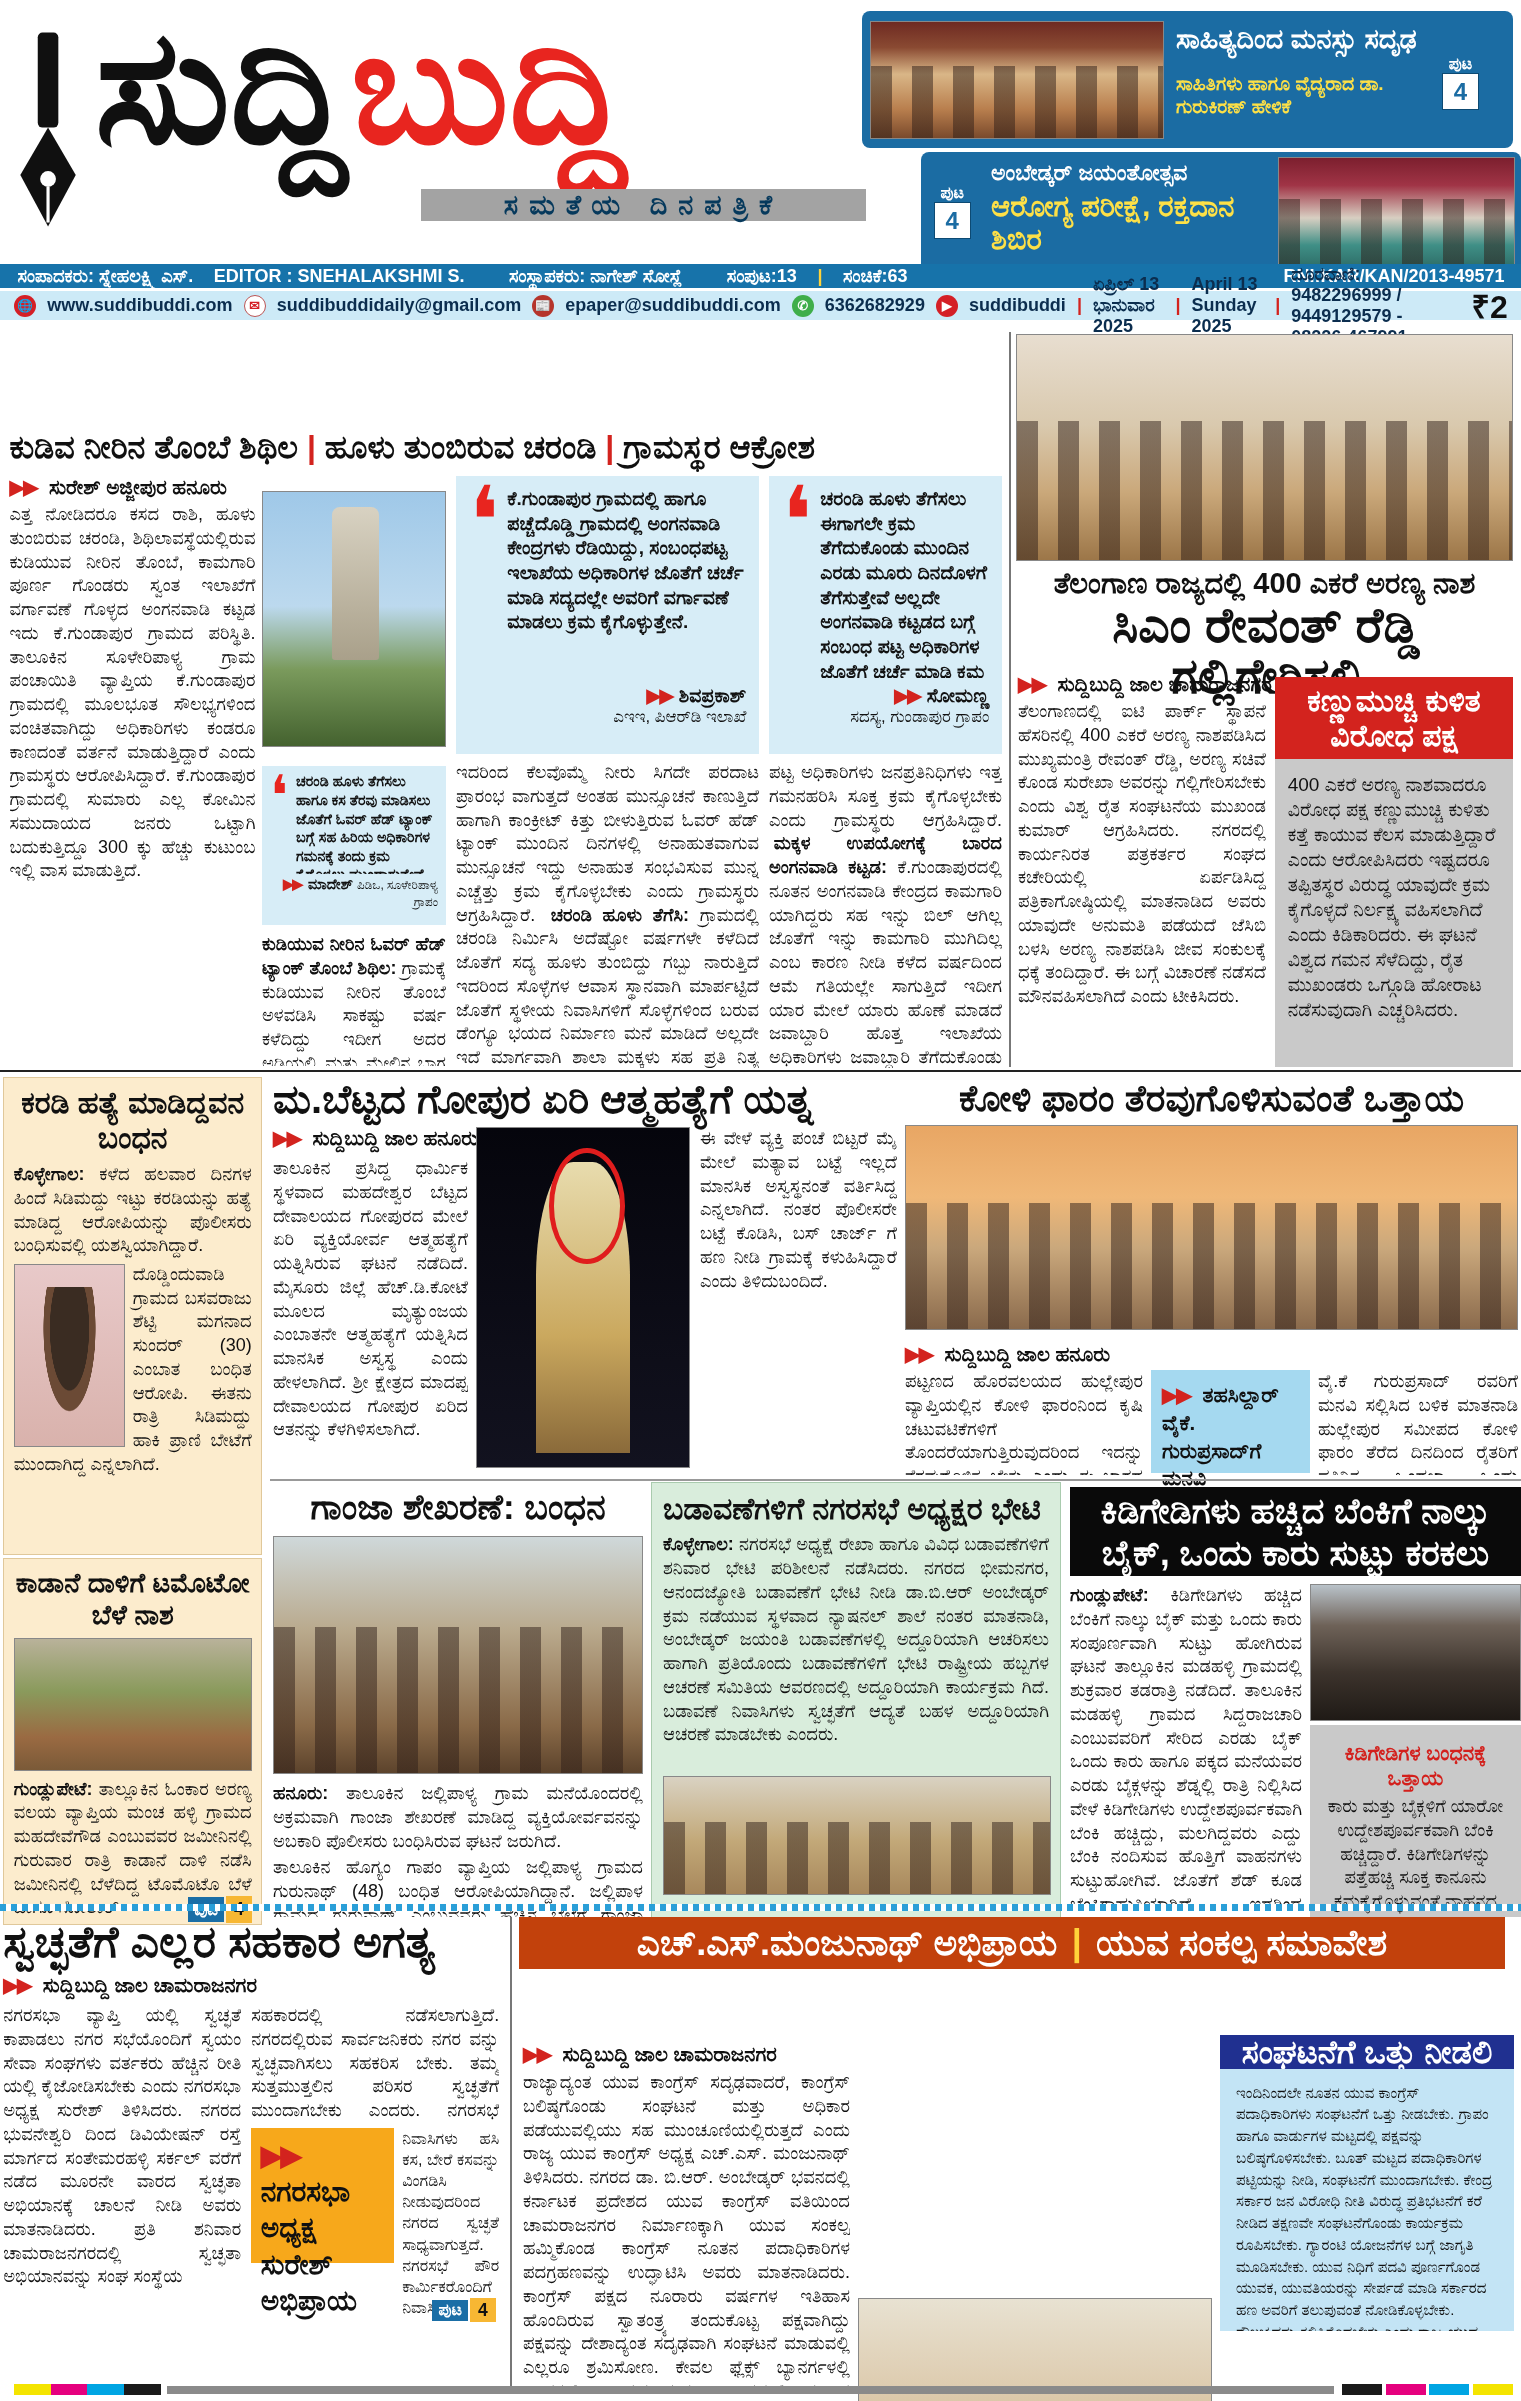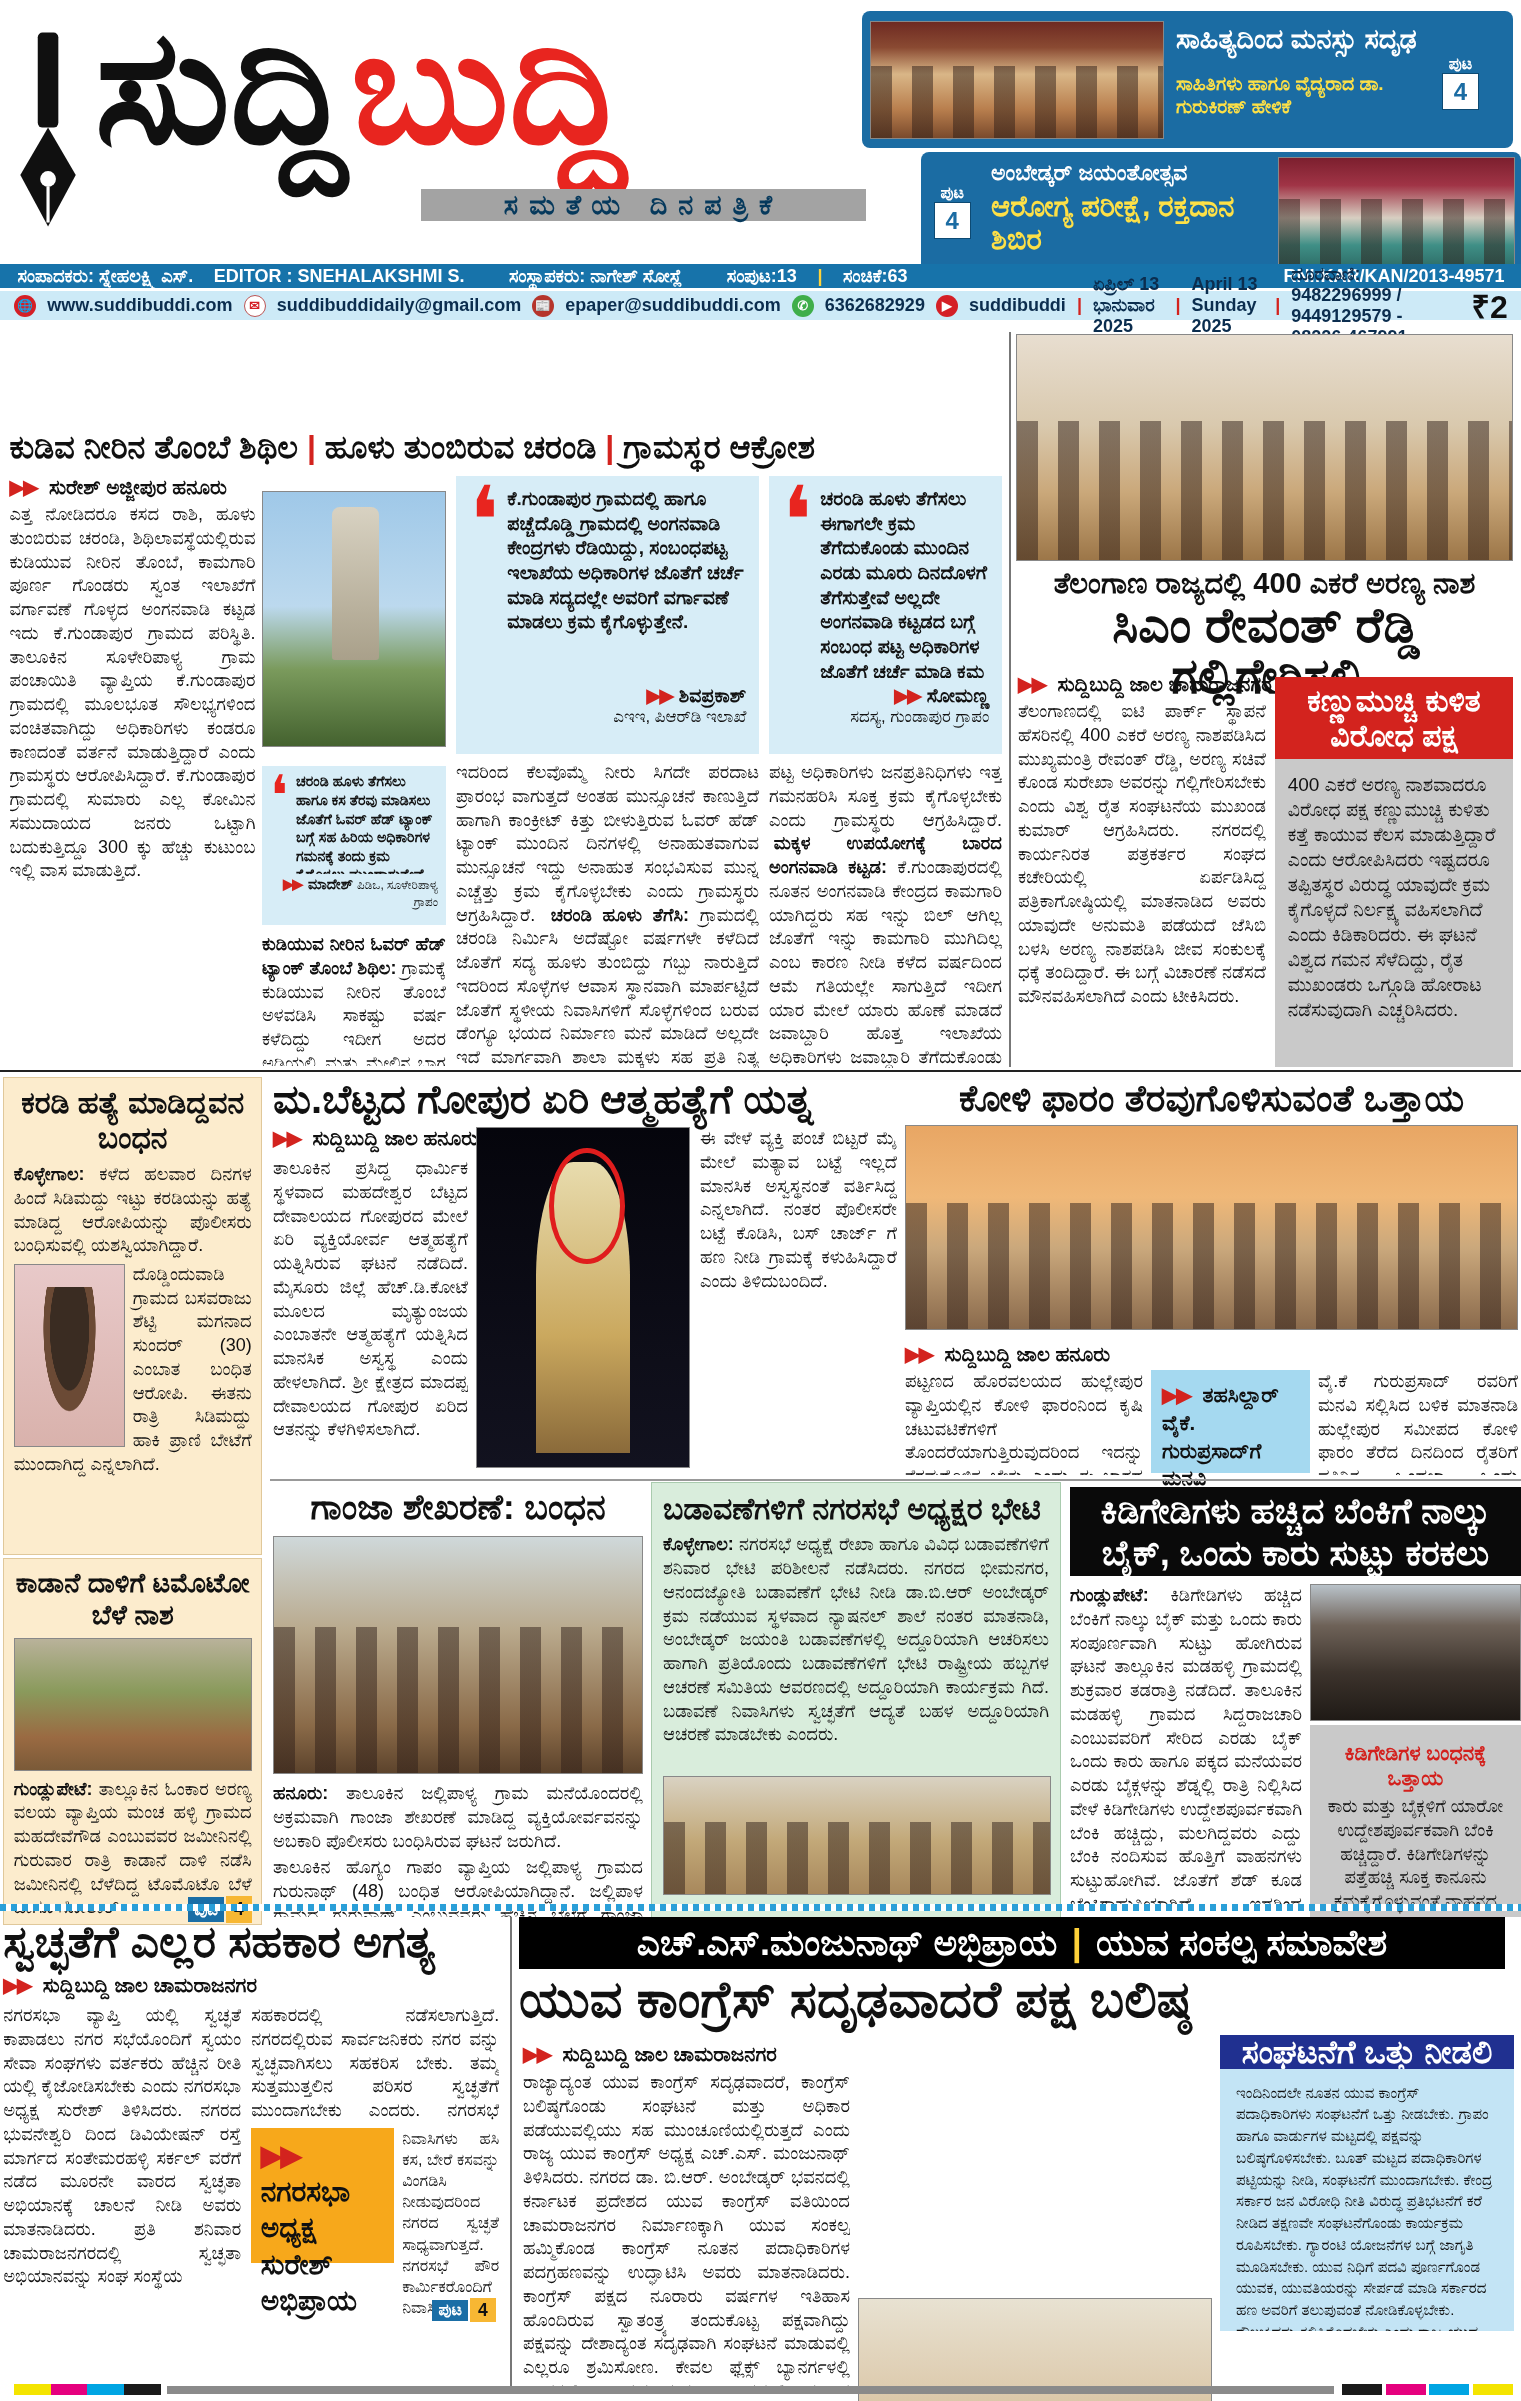--- a/index.html
+++ b/index.html
@@ -62,21 +62,21 @@
   .graybox{background:#c9c9c9;padding:12.7px;}
   .cream{background:#fceccd;border:0.8px solid #e0c89a;}
   .greenbg{background:#d9eddc;border:0.8px solid #a9cbae;}
   .blackhdr{background:#0a0a0a;color:#fff;font-size:35px;font-weight:800;text-align:center;
             display:flex;align-items:center;justify-content:center;line-height:1.2;}
   .bluebox{background:#a5d9f0;padding:11px;font-size:20.6px;font-weight:800;line-height:1.35;}
   .orangebox{background:#f7a81b;padding:9.5px;font-size:28px;font-weight:800;line-height:1.3;}
   .navyhdr{background:#203090;color:#fff;font-size:32px;font-weight:800;display:flex;align-items:center;justify-content:center;}
   .ltbluebody{background:#c3e4f5;padding:12.7px 16px;font-size:20.6px;line-height:1.45;}
   .dotted{background:repeating-linear-gradient(90deg,#2a9fd8 0 5.6px,#ffffff 5.6px 11px);}
-  .redbar{background:#000000;color:#fff;font-size:36px;font-weight:800;display:flex;align-items:center;justify-content:center;}
+  .redbar{background:#c2410c;color:#fff;font-size:36px;font-weight:800;display:flex;align-items:center;justify-content:center;}
 
   
   .ph-event{background:linear-gradient(180deg,#6e2a22 0%,#8a4a32 22%,#d9b687 45%,#b97f4e 75%,#7a4a2c 100%);}
   .ph-blood{background:linear-gradient(180deg,#7c1f2e 0%,#a03446 25%,#d8cfc2 55%,#3f8f86 80%,#2e6e68 100%);}
   .ph-tank{background:linear-gradient(180deg,#9fc8e8 0%,#bcd9ee 45%,#7a9a5c 70%,#44622f 100%);}
   .ph-tank .tower{position:absolute;left:38%;top:6%;width:26%;height:60%;background:linear-gradient(180deg,#d8d2c2,#a9a08a);border-radius:8px 8px 3.2px 3.2px;}
   .ph-stage{background:linear-gradient(180deg,#e8ded0 0%,#d9c9ae 40%,#caa87a 70%,#9c7648 100%);}
   .ph-man{background:linear-gradient(180deg,#e8c9c9 0%,#d9b2ac 100%);}
   .ph-man .head{position:absolute;left:22%;top:12%;width:56%;height:76%;background:radial-gradient(ellipse at 50% 30%,#3a2c22 0 45%,#6b4a35 46% 60%,transparent 61%);}
   .ph-gopura{background:linear-gradient(180deg,#05050c 0%,#12121f 100%);}
@@ -342,21 +342,20 @@
 
   </div>
 
   <div class="rule-v" style="left:510px;top:1917px;height:473px;"></div>
 
   <div class="abs redbar" style="left:519px;top:1917px;width:986px;height:52px;gap:14.3px;">
     <span>ಎಚ್.ಎಸ್.ಮಂಜುನಾಥ್ ಅಭಿಪ್ರಾಯ</span>
     <span style="color:#ffd23a;">|</span>
     <span>ಯುವ ಸಂಕಲ್ಪ ಸಮಾವೇಶ</span>
   </div>
-  <div class="abs b" style="left:519px;top:1974px;width:1002px;font-size:51px;line-height:1.0;">ಯುವ ಕಾಂಗ್ರೆಸ್ ಸದೃಢವಾದರೆ ಪಕ್ಷ ಬಲಿಷ್ಠ</div>
   <div class="abs byline" style="left:523px;top:2042px;">
     <span class="arr">▶▶</span>
     <span>ಸುದ್ದಿಬುದ್ದಿ ಜಾಲ ಚಾಮರಾಜನಗರ</span>
   </div>
   <div class="abs bodytxt just" style="left:523px;top:2071px;width:327px;height:318px;overflow:hidden;">ರಾಜ್ಯಾದ್ಯಂತ ಯುವ ಕಾಂಗ್ರೆಸ್ ಸದೃಢವಾದರೆ, ಕಾಂಗ್ರೆಸ್ ಬಲಿಷ್ಠಗೊಂಡು ಸಂಘಟನೆ ಮತ್ತು ಅಧಿಕಾರ ಪಡೆಯುವಲ್ಲಿಯು ಸಹ ಮುಂಚೂಣಿಯಲ್ಲಿರುತ್ತದೆ ಎಂದು ರಾಜ್ಯ ಯುವ ಕಾಂಗ್ರೆಸ್ ಅಧ್ಯಕ್ಷ ಎಚ್.ಎಸ್. ಮಂಜುನಾಥ್ ತಿಳಿಸಿದರು. ನಗರದ ಡಾ. ಬಿ.ಆರ್. ಅಂಬೇಡ್ಕರ್ ಭವನದಲ್ಲಿ ಕರ್ನಾಟಕ ಪ್ರದೇಶದ ಯುವ ಕಾಂಗ್ರೆಸ್ ವತಿಯಿಂದ ಚಾಮರಾಜನಗರ ನಿರ್ಮಾಣಕ್ಕಾಗಿ ಯುವ ಸಂಕಲ್ಪ ಹಮ್ಮಿಕೊಂಡ ಕಾಂಗ್ರೆಸ್ ನೂತನ ಪದಾಧಿಕಾರಿಗಳ ಪದಗ್ರಹಣವನ್ನು ಉದ್ಘಾಟಿಸಿ ಅವರು ಮಾತನಾಡಿದರು. ಕಾಂಗ್ರೆಸ್ ಪಕ್ಷದ ನೂರಾರು ವರ್ಷಗಳ ಇತಿಹಾಸ ಹೊಂದಿರುವ ಸ್ವಾತಂತ್ರ್ಯ ತಂದುಕೊಟ್ಟ ಪಕ್ಷವಾಗಿದ್ದು ಪಕ್ಷವನ್ನು ದೇಶಾದ್ಯಂತ ಸದೃಢವಾಗಿ ಸಂಘಟನೆ ಮಾಡುವಲ್ಲಿ ಎಲ್ಲರೂ ಶ್ರಮಿಸೋಣ. ಕೇವಲ ಫ್ಲೆಕ್ಸ್ ಬ್ಯಾನರ್ಗಳಲ್ಲಿ ಬಂದರಷ್ಟೇ ನಾಯಕರಾಗುವುದಿಲ್ಲ. ನಮಗೆ ವಹಿಸಿದ ಜವಾಬ್ದಾರಿಯನ್ನು ಪ್ರಾಮಾಣಿಕವಾಗಿ ನಿಭಾಯಿಸಿ, ಪಕ್ಷ</div>
   <div class="photo ph-congress people" style="left:858px;top:2071px;width:354px;height:318px;"></div>
   <div class="abs navyhdr" style="left:1220px;top:2035px;width:294px;height:35px;">ಸಂಘಟನೆಗೆ ಒತ್ತು ನೀಡಲಿ</div>
   <div class="abs ltbluebody" style="left:1220px;top:2069px;width:294px;height:262px;overflow:hidden;font-size:15px;">ಇಂದಿನಿಂದಲೇ ನೂತನ ಯುವ ಕಾಂಗ್ರೆಸ್ ಪದಾಧಿಕಾರಿಗಳು ಸಂಘಟನೆಗೆ ಒತ್ತು ನೀಡಬೇಕು. ಗ್ರಾಪಂ ಹಾಗೂ ವಾರ್ಡುಗಳ ಮಟ್ಟದಲ್ಲಿ ಪಕ್ಷವನ್ನು ಬಲಿಷ್ಠಗೊಳಿಸಬೇಕು. ಬೂತ್ ಮಟ್ಟದ ಪದಾಧಿಕಾರಿಗಳ ಪಟ್ಟಿಯನ್ನು ನೀಡಿ, ಸಂಘಟನೆಗೆ ಮುಂದಾಗಬೇಕು. ಕೇಂದ್ರ ಸರ್ಕಾರ ಜನ ವಿರೋಧಿ ನೀತಿ ವಿರುದ್ಧ ಪ್ರತಿಭಟನೆಗೆ ಕರೆ ನೀಡಿದ ತಕ್ಷಣವೇ ಸಂಘಟನೆಗೊಂಡು ಕಾರ್ಯಕ್ರಮ ರೂಪಿಸಬೇಕು. ಗ್ಯಾರಂಟಿ ಯೋಜನೆಗಳ ಬಗ್ಗೆ ಜಾಗೃತಿ ಮೂಡಿಸಬೇಕು. ಯುವ ನಿಧಿಗೆ ಪದವಿ ಪೂರ್ಣಗೊಂಡ ಯುವಕ, ಯುವತಿಯರನ್ನು ಸೇರ್ಪಡೆ ಮಾಡಿ ಸರ್ಕಾರದ ಹಣ ಅವರಿಗೆ ತಲುಪುವಂತೆ ನೋಡಿಕೊಳ್ಳಬೇಕು. ಸೌಲಭ್ಯವನ್ನು ಕಲ್ಪಿಸಿಕೊಡಬೇಕು ಎಂದು ರಾಜ್ಯ ಯುವ ಕಾಂಗ್ರೆಸ್ ಅಧ್ಯಕ್ಷ ಎಚ್.ಎಸ್. ಮಂಜುನಾಥ್ ತಿಳಿಸಿದರು.</div>
 
   <div class="cbar" style="left:14.3px;top:2384px;width:37px;background:#f4e400;"></div>

